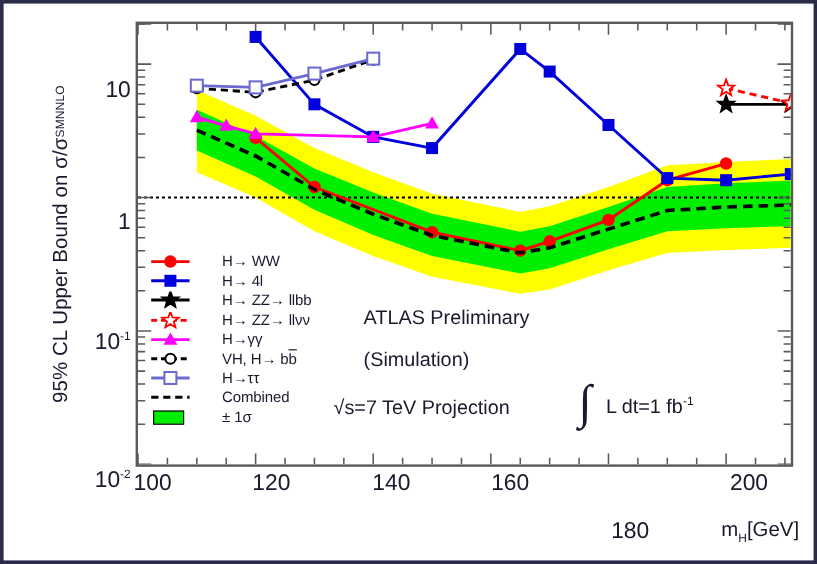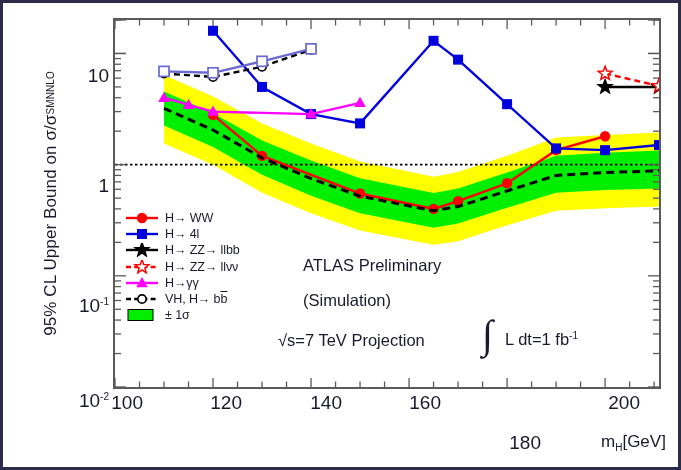--- a/index.html
+++ b/index.html
@@ -31,21 +31,21 @@
   
   #xtick-wrap{position:absolute;left:0;top:393px;width:681px;height:28px;}
   .xtl{position:absolute;font-size:19px;line-height:1;text-align:right;
        width:60px;}
 
   #xlabel{position:absolute;left:601px;top:432px;font-size:17px;
           white-space:nowrap;}
 
   
   #legend{position:absolute;left:123px;top:210px;width:150px;}
-  .lrow{display:flex;align-items:center;height:16.2px;}
+  .lrow{display:flex;align-items:center;height:16.2px;gap:20px;}
   .lkey{width:38px;height:14px;position:relative;flex:0 0 38px;}
   .ltxt{font-size:12.5px;white-space:nowrap;padding-left:4px;
         letter-spacing:-.1px;}
 
   
   .anno{position:absolute;font-size:16.5px;white-space:nowrap;}
   #anno1{left:303px;top:256px;}
   #anno2{left:303px;top:291px;}
   #anno3{left:278px;top:331px;}
   #anno4{left:505px;top:330px;}
@@ -61,21 +61,21 @@
   <span>95% CL Upper Bound on σ/σ</span>
     <span class="sub">SM</span>
     <span class="sup">NNLO</span>
 </div>
 
 <div id="ytick-wrap">
   <div class="ytl" style="top:42px;">
     <span>10</span></div>
   <div class="ytl" style="top:152px;">
     <span>1</span></div>
-  <div class="ytl" style="top:272px;">
+  <div class="ytl" style="top:252px;">
     <span>10</span><span class="sup">-1</span></div>
   <div class="ytl" style="top:367px;">
     <span>10</span><span class="sup">-2</span></div>
 </div>
 
 <div id="xtick-wrap">
   <div class="xtl" style="left:83px;">100</div>
   <div class="xtl" style="left:182px;">120</div>
   <div class="xtl" style="left:282px;">140</div>
   <div class="xtl" style="left:381px;">160</div>
@@ -302,20 +302,33 @@
     </div>
     <div class="lrow">
       <div class="lkey"><svg width="38" height="14">
           <line x1="3" y1="7" x2="35" y2="7" stroke="#000000" stroke-width="2.4" stroke-dasharray="5,3.2"></line>
           <circle cx="19" cy="7" r="4.2" fill="#fff" stroke="#000000" stroke-width="1.7"></circle>
         </svg></div>
       <div class="ltxt">VH, H→ b<span style="text-decoration:overline">b</span></div>
     </div>
     <div class="lrow">
       <div class="lkey"><svg width="38" height="14">
+          <line x1="3" y1="7" x2="35" y2="7" stroke="#6a6ad0" stroke-width="2.4"></line>
+          <rect x="14" y="2" width="10" height="10" fill="#fff" stroke="#6a6ad0" stroke-width="1.7"></rect>
+        </svg></div>
+      <div class="ltxt">H→ττ</div>
+    </div>
+    <div class="lrow">
+      <div class="lkey"><svg width="38" height="14">
+          <line x1="3" y1="7" x2="35" y2="7" stroke="#000000" stroke-width="2.6" stroke-dasharray="6,4"></line>
+        </svg></div>
+      <div class="ltxt">Combined</div>
+    </div>
+    <div class="lrow">
+      <div class="lkey"><svg width="38" height="14">
           <rect x="5" y="1.5" width="25" height="11" fill="#00ee00" stroke="#000" stroke-width="1"></rect>
         </svg></div>
       <div class="ltxt">± 1σ</div>
     </div>
   </div>
 
 <div class="anno" id="anno1">ATLAS Preliminary</div>
 <div class="anno" id="anno2">(Simulation)</div>
 <div class="anno" id="anno3">√s=7 TeV Projection</div>
 <div id="intsym">∫</div>

